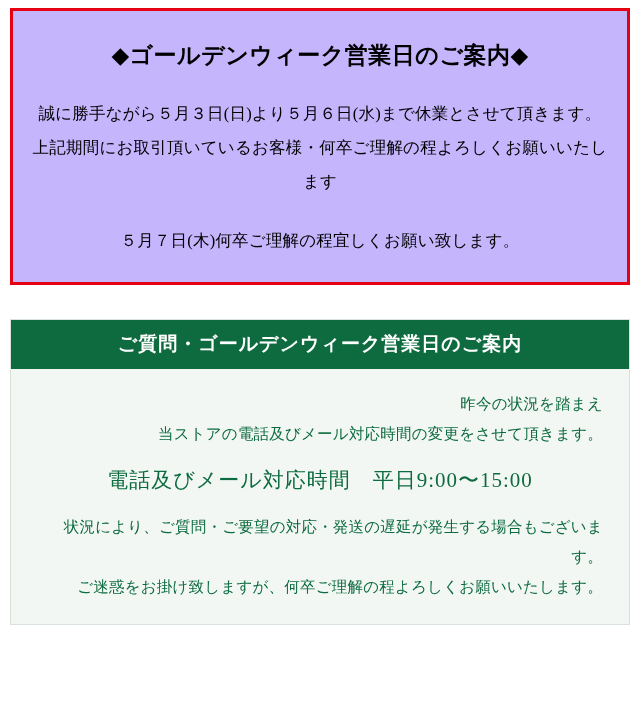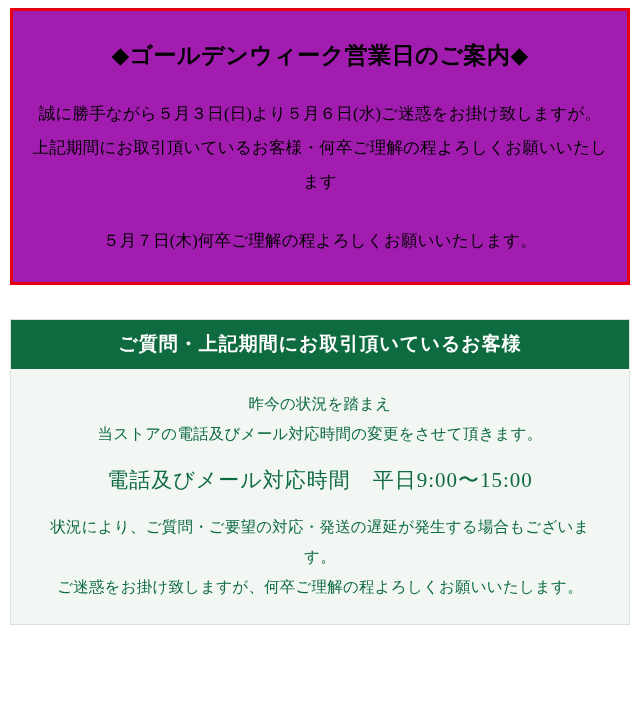--- a/index.html
+++ b/index.html
@@ -20,21 +20,21 @@
     height: 702px;
     position: relative;
     background: #ffffff;
   }
 
   
   .notice-red {
     box-sizing: border-box;
     margin: 8px 10px 0 10px;
     border: 3px solid #e60012;
-    background: #a21caf;
+    background: #c4b5fd;
     padding: 26px 14px 24px 14px;
     text-align: center;
   }
   .notice-red .headline {
     font-size: 23px;
     font-weight: bold;
     letter-spacing: 0.5px;
     margin: 4px 0 26px 0;
     line-height: 1.3;
   }
@@ -65,47 +65,47 @@
   }
   .notice-green .gbody {
     background: #f3f7f4;
     padding: 20px 26px 22px 26px;
     color: #0d6b3f;
   }
   .notice-green .gline {
     font-size: 15.5px;
     line-height: 1.95;
     letter-spacing: 0.2px;
-    text-align: center;
+    text-align: right;
   }
   .notice-green .ghours {
     font-size: 21px;
     font-weight: normal;
     text-align: center;
     margin: 16px 0 18px 0;
     letter-spacing: 1px;
   }
   .notice-green .gcenter {
   }
 </style>
 </head>
 <body>
 
 <div class="page">
 
   <div class="notice-red">
     <div class="headline">◆ゴールデンウィーク営業日のご案内◆</div>
-    <div class="line">誠に勝手ながら５月３日(日)より５月６日(水)ご迷惑をお掛け致しますが。</div>
+    <div class="line">誠に勝手ながら５月３日(日)より５月６日(水)まで休業とさせて頂きます。</div>
     <div class="line">上記期間にお取引頂いているお客様・何卒ご理解の程よろしくお願いいたします</div>
     <div class="gap"></div>
-    <div class="line">５月７日(木)何卒ご理解の程よろしくお願いいたします。</div>
+    <div class="line">５月７日(木)何卒ご理解の程宜しくお願い致します。</div>
   </div>
 
   <div class="notice-green">
-    <div class="gbar">ご質問・上記期間にお取引頂いているお客様</div>
+    <div class="gbar">ご質問・ゴールデンウィーク営業日のご案内</div>
     <div class="gbody">
       <div class="gline">昨今の状況を踏まえ</div>
       <div class="gline">当ストアの電話及びメール対応時間の変更をさせて頂きます。</div>
       <div class="ghours">電話及びメール対応時間　平日9:00〜15:00</div>
       <div class="gline gcenter">状況により、ご質問・ご要望の対応・発送の遅延が発生する場合もございます。</div>
       <div class="gline gcenter">ご迷惑をお掛け致しますが、何卒ご理解の程よろしくお願いいたします。</div>
 
     </div>
   </div>
 

